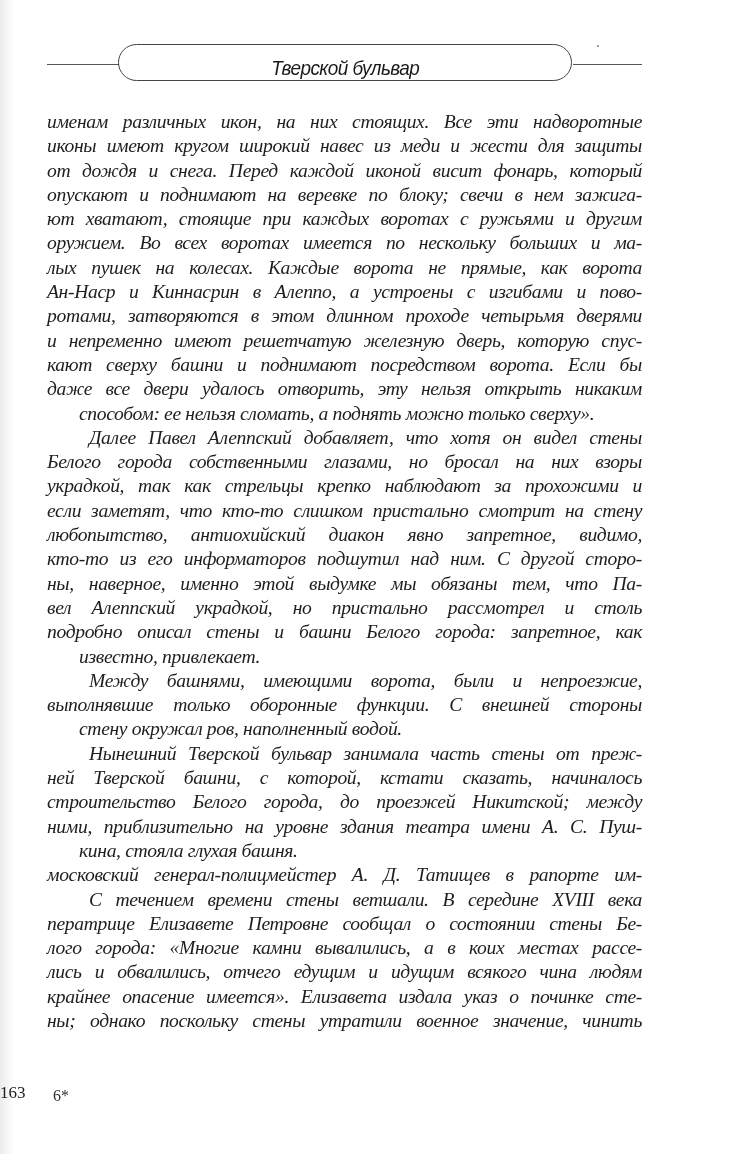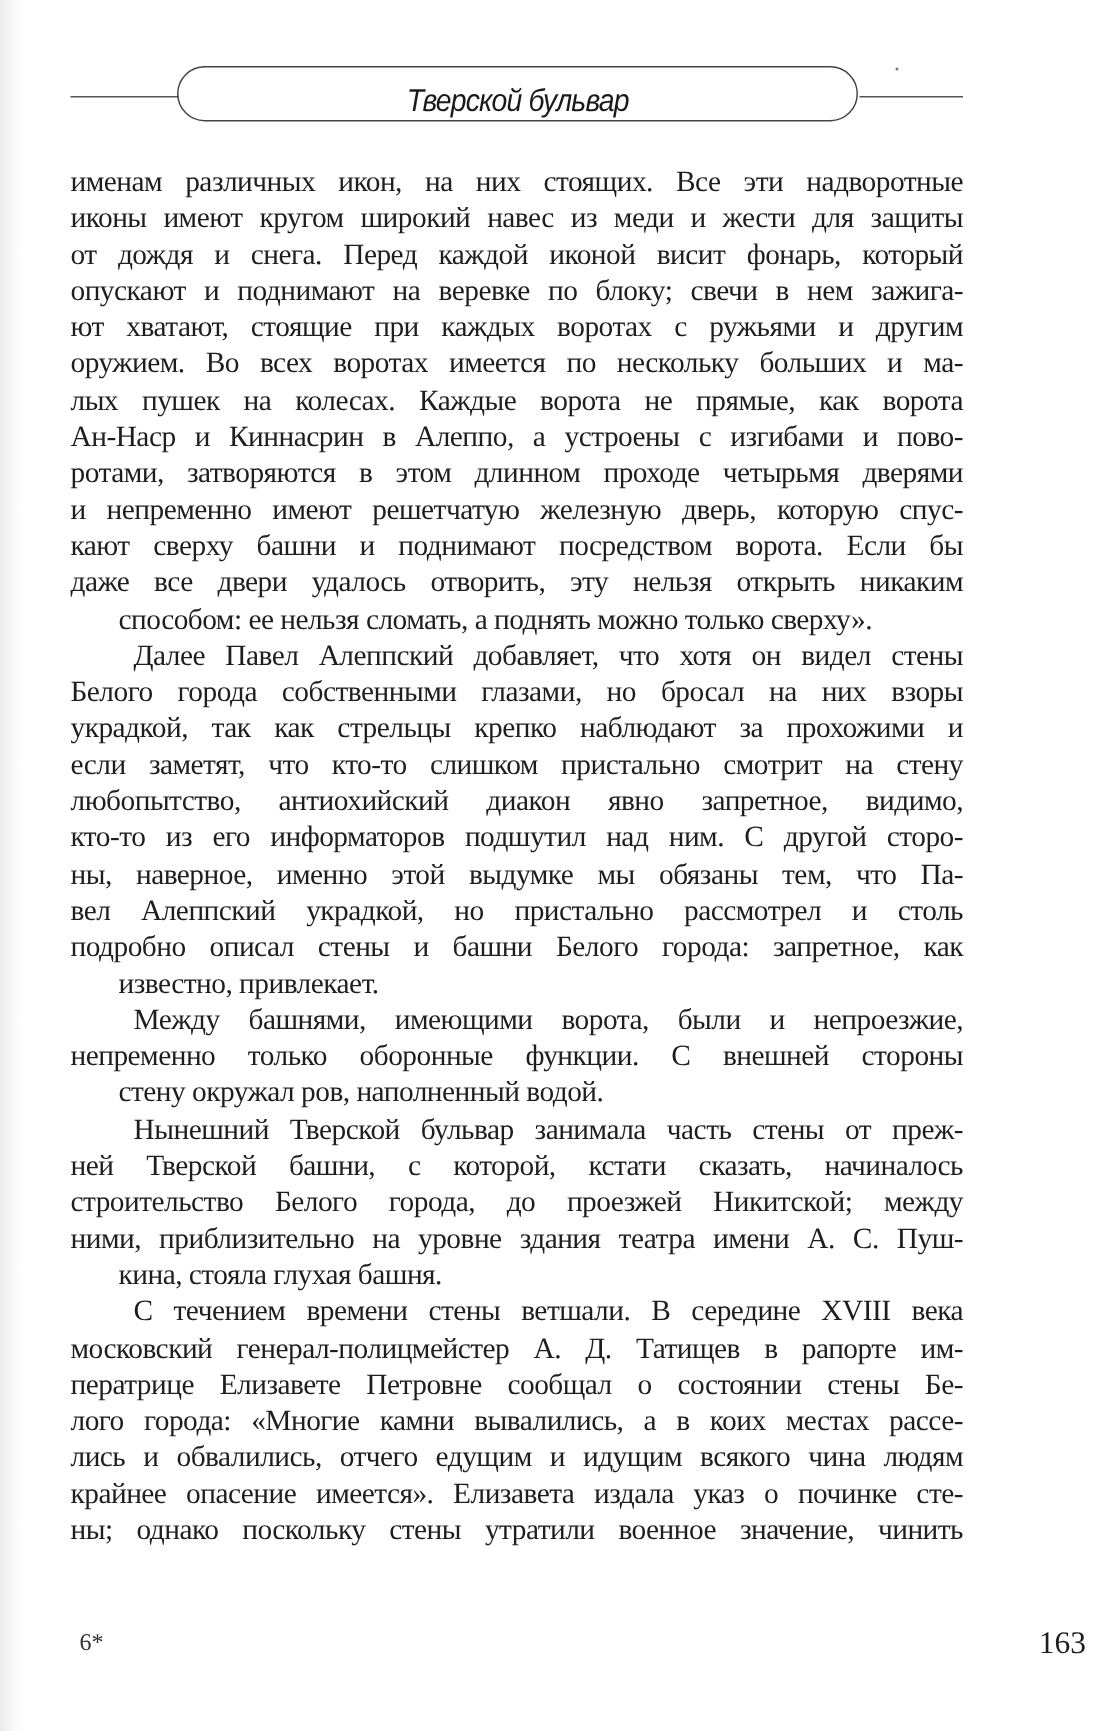--- a/index.html
+++ b/index.html
@@ -64,20 +64,21 @@
       width: 2px;
       height: 2px;
       border-radius: 50%;
       background: #777;
     }
     .text-block {
       position: absolute;
       left: 47px;
       top: 110px;
       width: 595px;
+      font-style: italic;
     }
     .line {
       display: block;
       height: 24.3px;
       line-height: 24.3px;
       font-size: 19.6px;
       white-space: nowrap;
       text-align: justify;
       text-align-last: justify;
       letter-spacing: -0.35px;
@@ -94,24 +95,23 @@
       left: 53px;
       top: 1087px;
       font-size: 16px;
       color: #333;
     }
     .page-number {
       position: absolute;
       left: 0;
       width: 692px;
       top: 1083px;
-      text-align: right;
-      font-size: 21px;
+      text-align: left;
+      font-size: 17px;
       color: #1e1e1e;
-      padding-left: 32px;
     }
   </style>
 </head>
 <body>
 
 <div class="left-edge"></div>
 
 <div class="running-head">
   <div class="rh-line left"></div>
   <div class="rh-capsule">
@@ -139,29 +139,29 @@
     <span class="line">Белого города собственными глазами, но бросал на них взоры</span>
     <span class="line">украдкой, так как стрельцы крепко наблюдают за прохожими и</span>
     <span class="line">если заметят, что кто-то слишком пристально смотрит на стену</span>
     <span class="line">любопытство, антиохийский диакон явно запретное, видимо,</span>
     <span class="line">кто-то из его информаторов подшутил над ним. С другой сторо-</span>
     <span class="line">ны, наверное, именно этой выдумке мы обязаны тем, что Па-</span>
     <span class="line">вел Алеппский украдкой, но пристально рассмотрел и столь</span>
     <span class="line">подробно описал стены и башни Белого города: запретное, как</span>
     <span class="line last">известно, привлекает.</span>
     <span class="line indent">Между башнями, имеющими ворота, были и непроезжие,</span>
-    <span class="line">непременно только оборонные функции. С внешней стороны</span>
+    <span class="line">выполнявшие только оборонные функции. С внешней стороны</span>
     <span class="line last">стену окружал ров, наполненный водой.</span>
     <span class="line indent">Нынешний Тверской бульвар занимала часть стены от преж-</span>
     <span class="line">ней Тверской башни, с которой, кстати сказать, начиналось</span>
     <span class="line">строительство Белого города, до проезжей Никитской; между</span>
     <span class="line">ними, приблизительно на уровне здания театра имени А. С. Пуш-</span>
     <span class="line last">кина, стояла глухая башня.</span>
+    <span class="line">московский генерал-полицмейстер А. Д. Татищев в рапорте им-</span>
     <span class="line indent">С течением времени стены ветшали. В середине XVIII века</span>
-    <span class="line">московский генерал-полицмейстер А. Д. Татищев в рапорте им-</span>
     <span class="line">ператрице Елизавете Петровне сообщал о состоянии стены Бе-</span>
     <span class="line">лого города: «Многие камни вывалились, а в коих местах рассе-</span>
     <span class="line">лись и обвалились, отчего едущим и идущим всякого чина людям</span>
     <span class="line">крайнее опасение имеется». Елизавета издала указ о починке сте-</span>
     <span class="line">ны; однако поскольку стены утратили военное значение, чинить</span>
   </div>
 
 <div class="footer-sig">6*</div>
 <div class="page-number">163</div>
 

